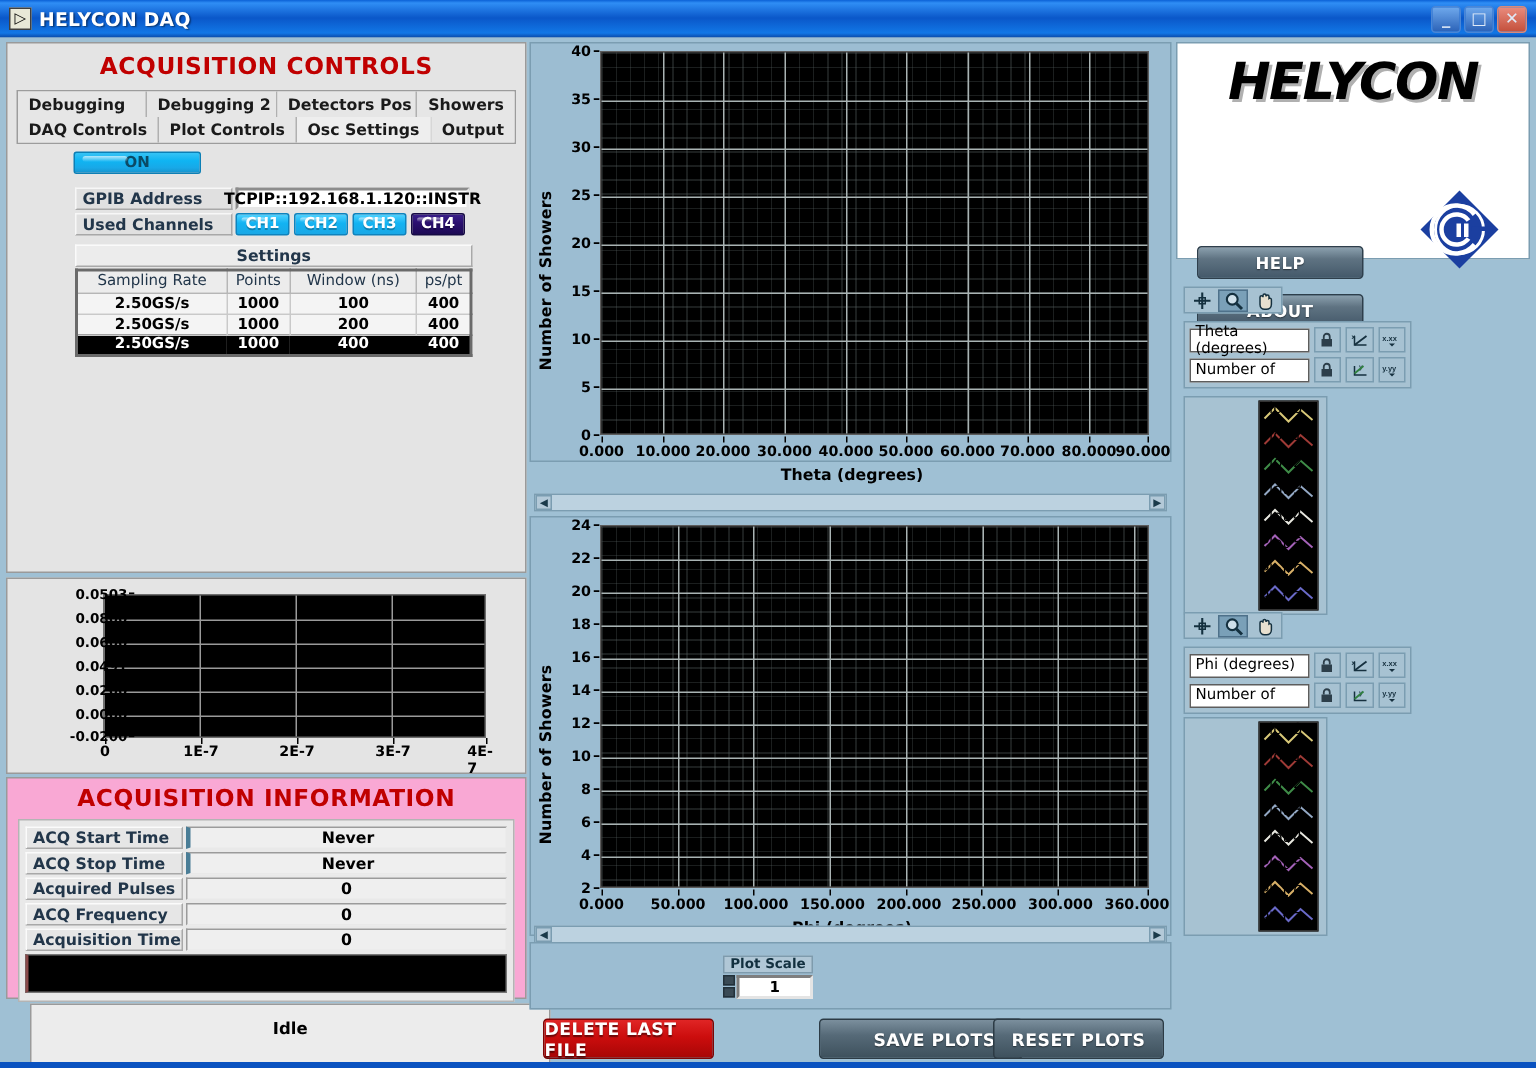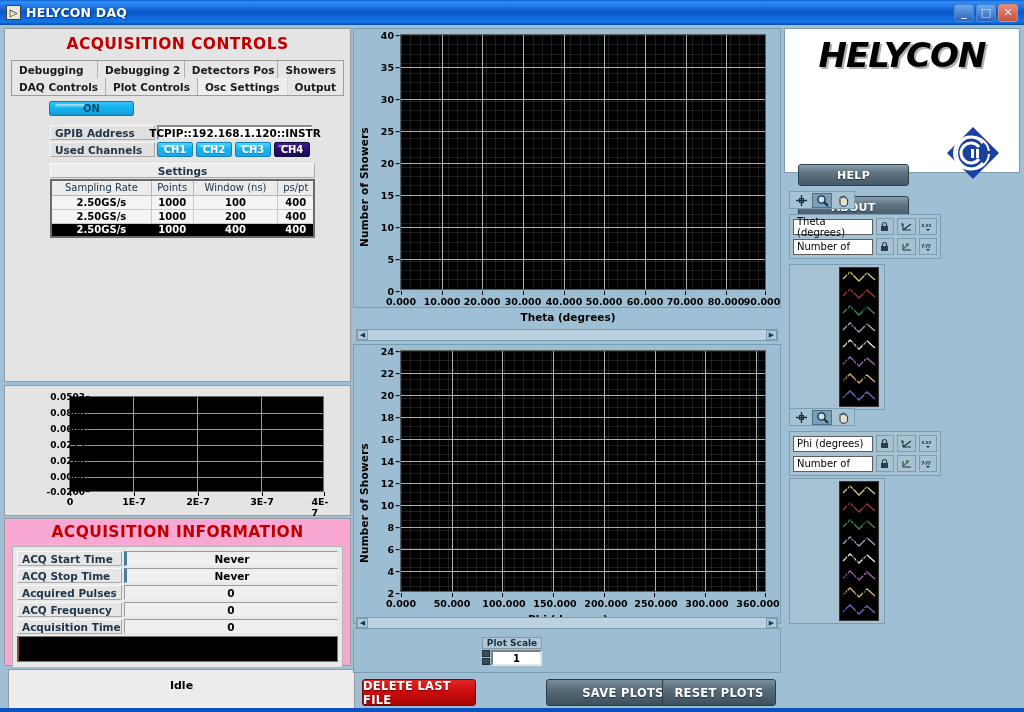--- a/index.html
+++ b/index.html
@@ -189,21 +189,21 @@
   .ivalue {
     flex:1; height:15px; background:#efefef; margin-left:2px;
     border:1px solid; border-color:#9b9b9b #e9e9e9 #e9e9e9 #9b9b9b;
     font-size:10.5px; font-weight:bold; color:#000;
     display:flex; align-items:center; justify-content:center;
   }
   .ivalue.hi { border-left:3px solid #4a7d96; }
   .iterm { height:26px; background:#000; border:1px solid #777;
     border-left:2px solid #8a4a4a; margin-top:2px; }
 
-  .status-panel { position:absolute; left:8px; top:644px; width:347px; height:40px;
+  .status-panel { position:absolute; left:20px; top:644px; width:347px; height:40px;
     background:#ececec; border:1px solid #9a9a9a; display:flex;
     align-items:flex-start; justify-content:center; padding-top:9px; }
   .status-text { font-size:11px; font-weight:bold; color:#000; }
 
   
   .center { position:absolute; left:353px; top:3px; width:428px; height:645px; }
 
   .chart-box {
     position:absolute; left:0; background:#9cbdd2;
     border:1px solid #7b9db1;
@@ -509,21 +509,21 @@
           <div class="wl" style="left:0;top:48px;width:100%;height:1px"></div>
           <div class="wl" style="left:0;top:64px;width:100%;height:1px"></div>
           <div class="wl" style="left:0;top:80px;width:100%;height:1px"></div>
           <div class="wl" style="left:63px;top:0;width:1px;height:100%"></div>
           <div class="wl" style="left:127px;top:0;width:1px;height:100%"></div>
           <div class="wl" style="left:191px;top:0;width:1px;height:100%"></div>
         </div>
         <div class="ytick" style="top:5px">0.0503</div>
         <div class="ytick" style="top:21px">0.0800</div>
         <div class="ytick" style="top:37px">0.0600</div>
-        <div class="ytick" style="top:53px">0.0275</div>
+        <div class="ytick" style="top:53px">0.0491</div>
         <div class="ytick" style="top:69px">0.0200</div>
         <div class="ytick" style="top:85px">0.0000</div>
         <div class="ytick" style="top:100px">-0.0200</div>
 
         <div class="xtickmark" style="left:58px"></div>
         <div class="xtickmark" style="left:122px"></div>
         <div class="xtickmark" style="left:186px"></div>
         <div class="xtickmark" style="left:250px"></div>
         <div class="xtickmark" style="left:312px"></div>
         <div class="xtick" style="left:58px">0</div>

